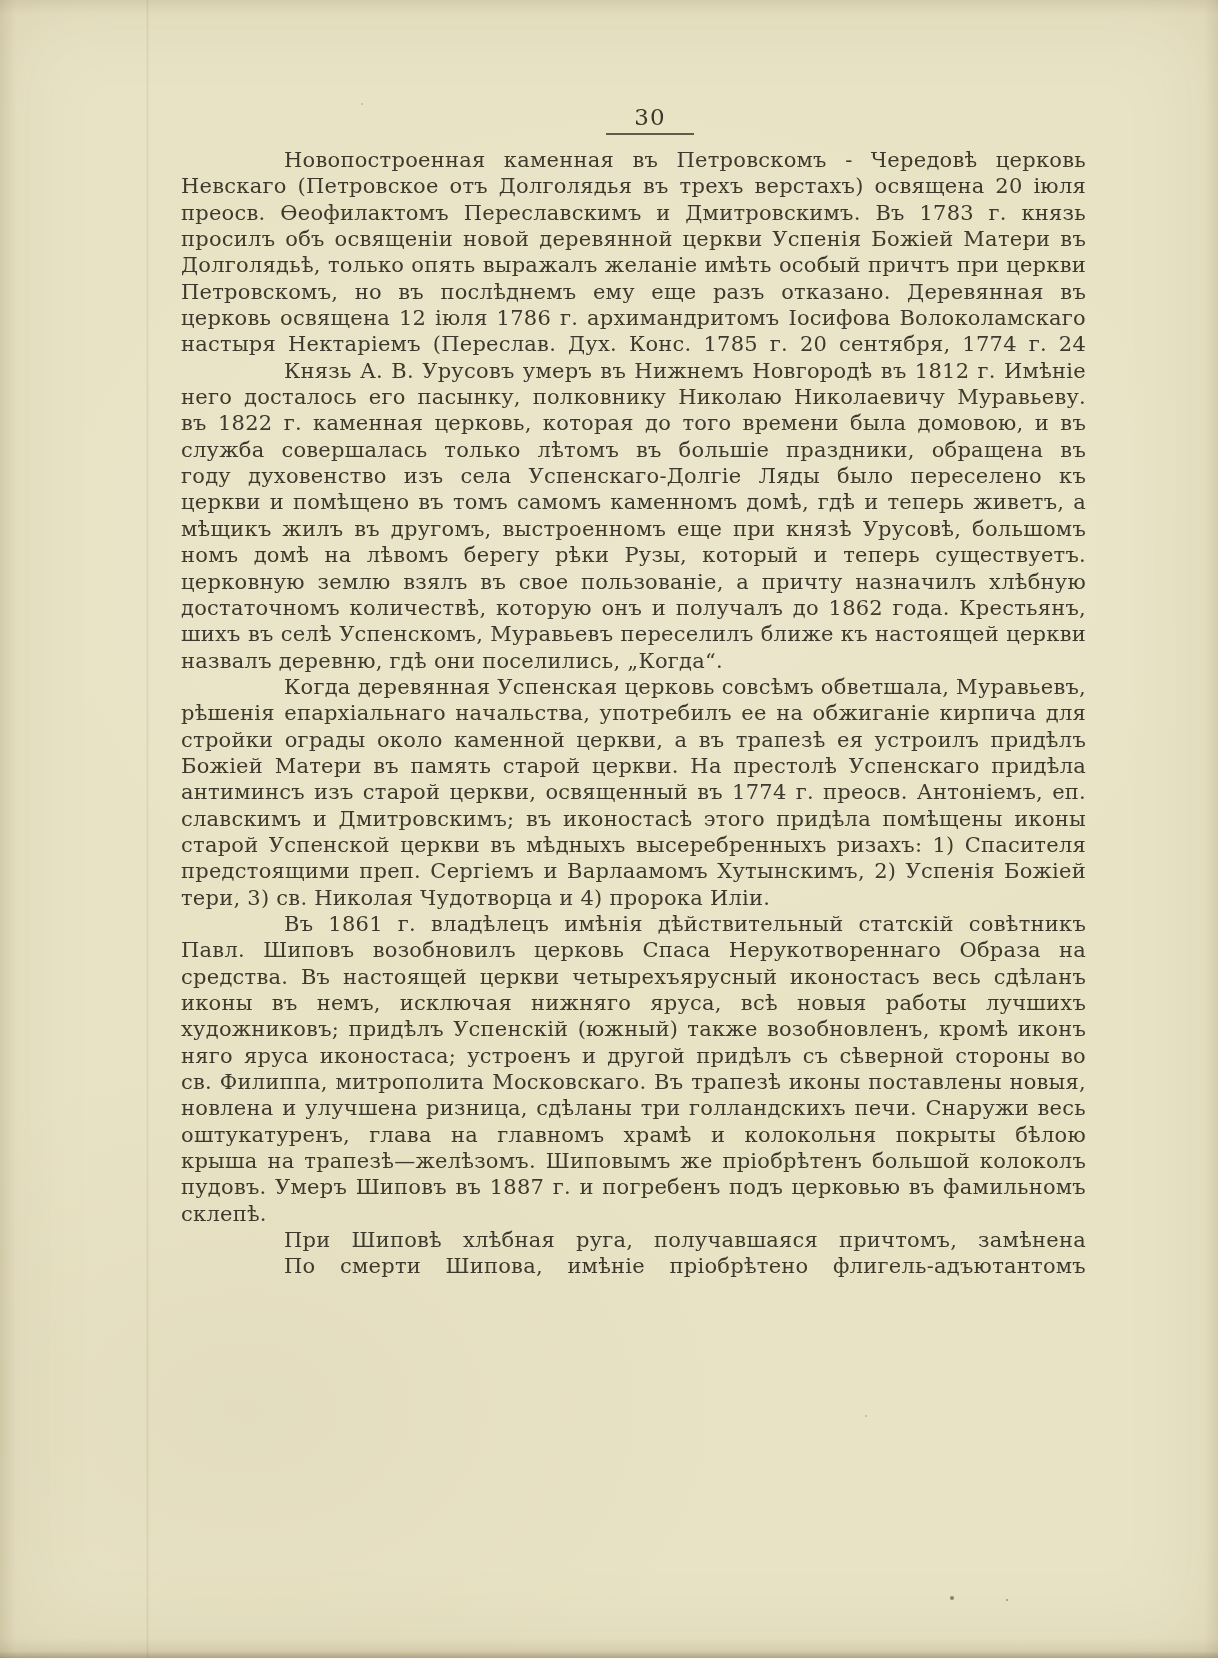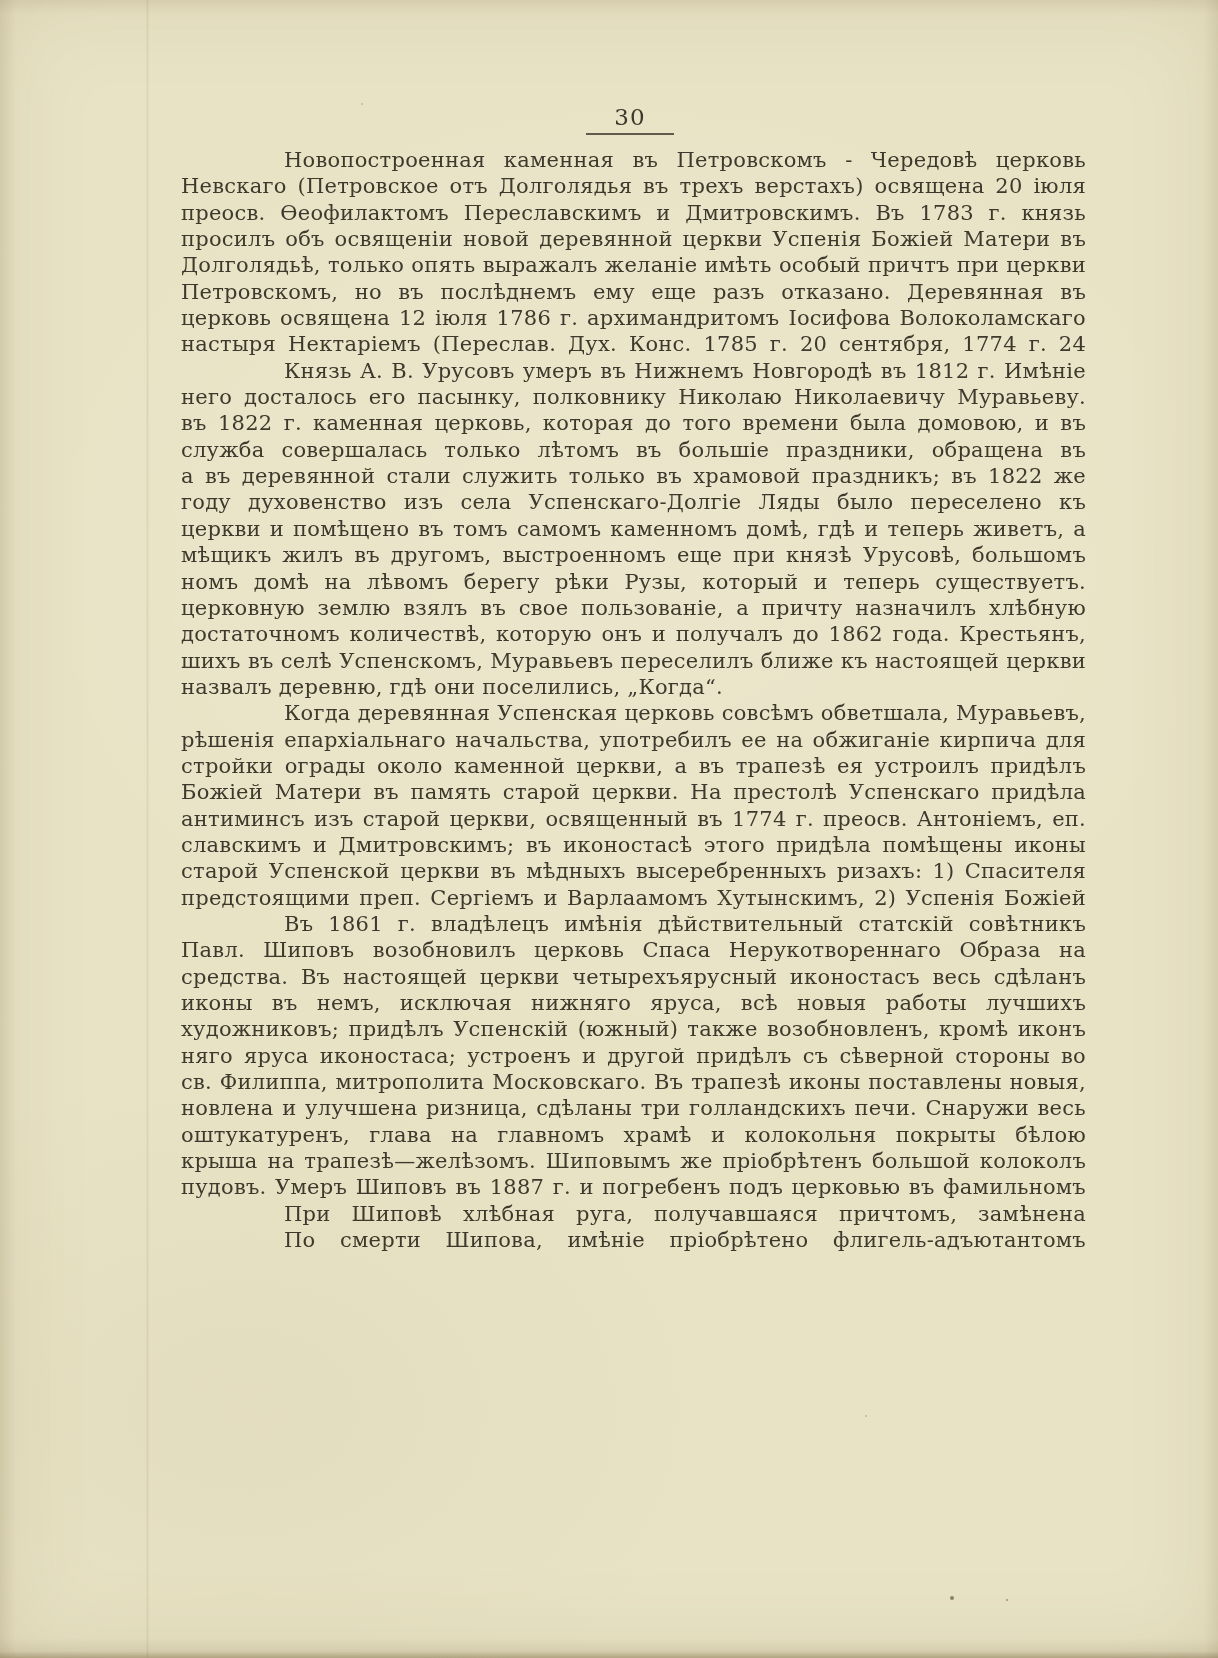--- a/index.html
+++ b/index.html
@@ -28,21 +28,21 @@
   
   .crease {
     position: absolute;
     left: 146px; top: 0;
     width: 3px; height: 100%;
     background: linear-gradient(to right, rgba(120,100,60,0), rgba(120,100,60,0.12), rgba(120,100,60,0));
   }
   .pagenum-wrap {
     position: absolute;
     top: 104px;
-    left: 586px;
+    left: 606px;
     width: 88px;
     text-align: center;
   }
   .pagenum {
     font-size: 23px;
     letter-spacing: 1px;
     line-height: 26px;
   }
   .pagenum-rule {
     margin-top: 3px;
@@ -94,46 +94,47 @@
       <div class="line">преосв. Ѳеофилактомъ Переславскимъ и Дмитровскимъ. Въ 1783 г. князь Урусовъ</div>
       <div class="line">просилъ объ освященіи новой деревянной церкви Успенія Божіей Матери въ селѣ</div>
       <div class="line">Долголядьѣ, только опять выражалъ желаніе имѣть особый причтъ при церкви въ</div>
       <div class="line">Петровскомъ, но въ послѣднемъ ему еще разъ отказано. Деревянная въ Долголядьѣ</div>
       <div class="line">церковь освящена 12 іюля 1786 г. архимандритомъ Іосифова Волоколамскаго мо-</div>
       <div class="line">настыря Нектаріемъ (Переслав. Дух. Конс. 1785 г. 20 сентября, 1774 г. 24 мая,</div>
       <div class="line first">Князь А. В. Урусовъ умеръ въ Нижнемъ Новгородѣ въ 1812 г. Имѣніе послѣ</div>
       <div class="line">него досталось его пасынку, полковнику Николаю Николаевичу Муравьеву. При немъ</div>
       <div class="line">въ 1822 г. каменная церковь, которая до того времени была домовою, и въ которой</div>
       <div class="line">служба совершалась только лѣтомъ въ большіе праздники, обращена въ приходскую,</div>
-      <div class="line">а въ деревянной стали служить только въ храмовой праздникъ; въ 1822 же</div>
       <div class="line">году духовенство изъ села Успенскаго-Долгіе Ляды было переселено къ настоящей</div>
       <div class="line">церкви и помѣщено въ томъ самомъ каменномъ домѣ, гдѣ и теперь живетъ, а по-</div>
       <div class="line">мѣщикъ жилъ въ другомъ, выстроенномъ еще при князѣ Урусовѣ, большомъ камен-</div>
       <div class="line">номъ домѣ на лѣвомъ берегу рѣки Рузы, который и теперь существуетъ. Муравьевъ</div>
       <div class="line">церковную землю взялъ въ свое пользованіе, а причту назначилъ хлѣбную ругу въ</div>
       <div class="line">достаточномъ количествѣ, которую онъ и получалъ до 1862 года. Крестьянъ, жив-</div>
       <div class="line">шихъ въ селѣ Успенскомъ, Муравьевъ переселилъ ближе къ настоящей церкви и</div>
       <div class="line end">назвалъ деревню, гдѣ они поселились, „Когда“.</div>
       <div class="line first">Когда деревянная Успенская церковь совсѣмъ обветшала, Муравьевъ, съ раз-</div>
       <div class="line">рѣшенія епархіальнаго начальства, употребилъ ее на обжиганіе кирпича для по-</div>
       <div class="line">стройки ограды около каменной церкви, а въ трапезѣ ея устроилъ придѣлъ Успенія</div>
       <div class="line">Божіей Матери въ память старой церкви. На престолѣ Успенскаго придѣла хранится</div>
       <div class="line">антиминсъ изъ старой церкви, освященный въ 1774 г. преосв. Антоніемъ, еп. Пере-</div>
       <div class="line">славскимъ и Дмитровскимъ; въ иконостасѣ этого придѣла помѣщены иконы изъ</div>
       <div class="line">старой Успенской церкви въ мѣдныхъ высеребренныхъ ризахъ: 1) Спасителя съ</div>
       <div class="line">предстоящими преп. Сергіемъ и Варлаамомъ Хутынскимъ, 2) Успенія Божіей Ма-</div>
+      <div class="line end">тери, 3) св. Николая Чудотворца и 4) пророка Иліи.</div>
       <div class="line first">Въ 1861 г. владѣлецъ имѣнія дѣйствительный статскій совѣтникъ Николай</div>
       <div class="line">Павл. Шиповъ возобновилъ церковь Спаса Нерукотвореннаго Образа на собственныя</div>
       <div class="line">средства. Въ настоящей церкви четырехъярусный иконостасъ весь сдѣланъ вновь,</div>
       <div class="line">иконы въ немъ, исключая нижняго яруса, всѣ новыя работы лучшихъ московскихъ</div>
       <div class="line">художниковъ; придѣлъ Успенскій (южный) также возобновленъ, кромѣ иконъ ниж-</div>
       <div class="line">няго яруса иконостаса; устроенъ и другой придѣлъ съ сѣверной стороны во имя</div>
       <div class="line">св. Филиппа, митрополита Московскаго. Въ трапезѣ иконы поставлены новыя, возоб-</div>
       <div class="line">новлена и улучшена ризница, сдѣланы три голландскихъ печи. Снаружи весь храмъ</div>
       <div class="line">оштукатуренъ, глава на главномъ храмѣ и колокольня покрыты бѣлою жестью, а</div>
       <div class="line">крыша на трапезѣ—желѣзомъ. Шиповымъ же пріобрѣтенъ большой колоколъ въ 105</div>
       <div class="line">пудовъ. Умеръ Шиповъ въ 1887 г. и погребенъ подъ церковью въ фамильномъ</div>
+      <div class="line end">склепѣ.</div>
       <div class="line first">При Шиповѣ хлѣбная руга, получавшаяся причтомъ, замѣнена денежною въ</div>
       <div class="line first">По смерти Шипова, имѣніе пріобрѣтено флигель-адъютантомъ Артеміемъ Арте-</div>
     </div>
 
   <div class="speck" style="left: 950px; top: 1596px;"></div>
 </div>
 
 </body></html>

